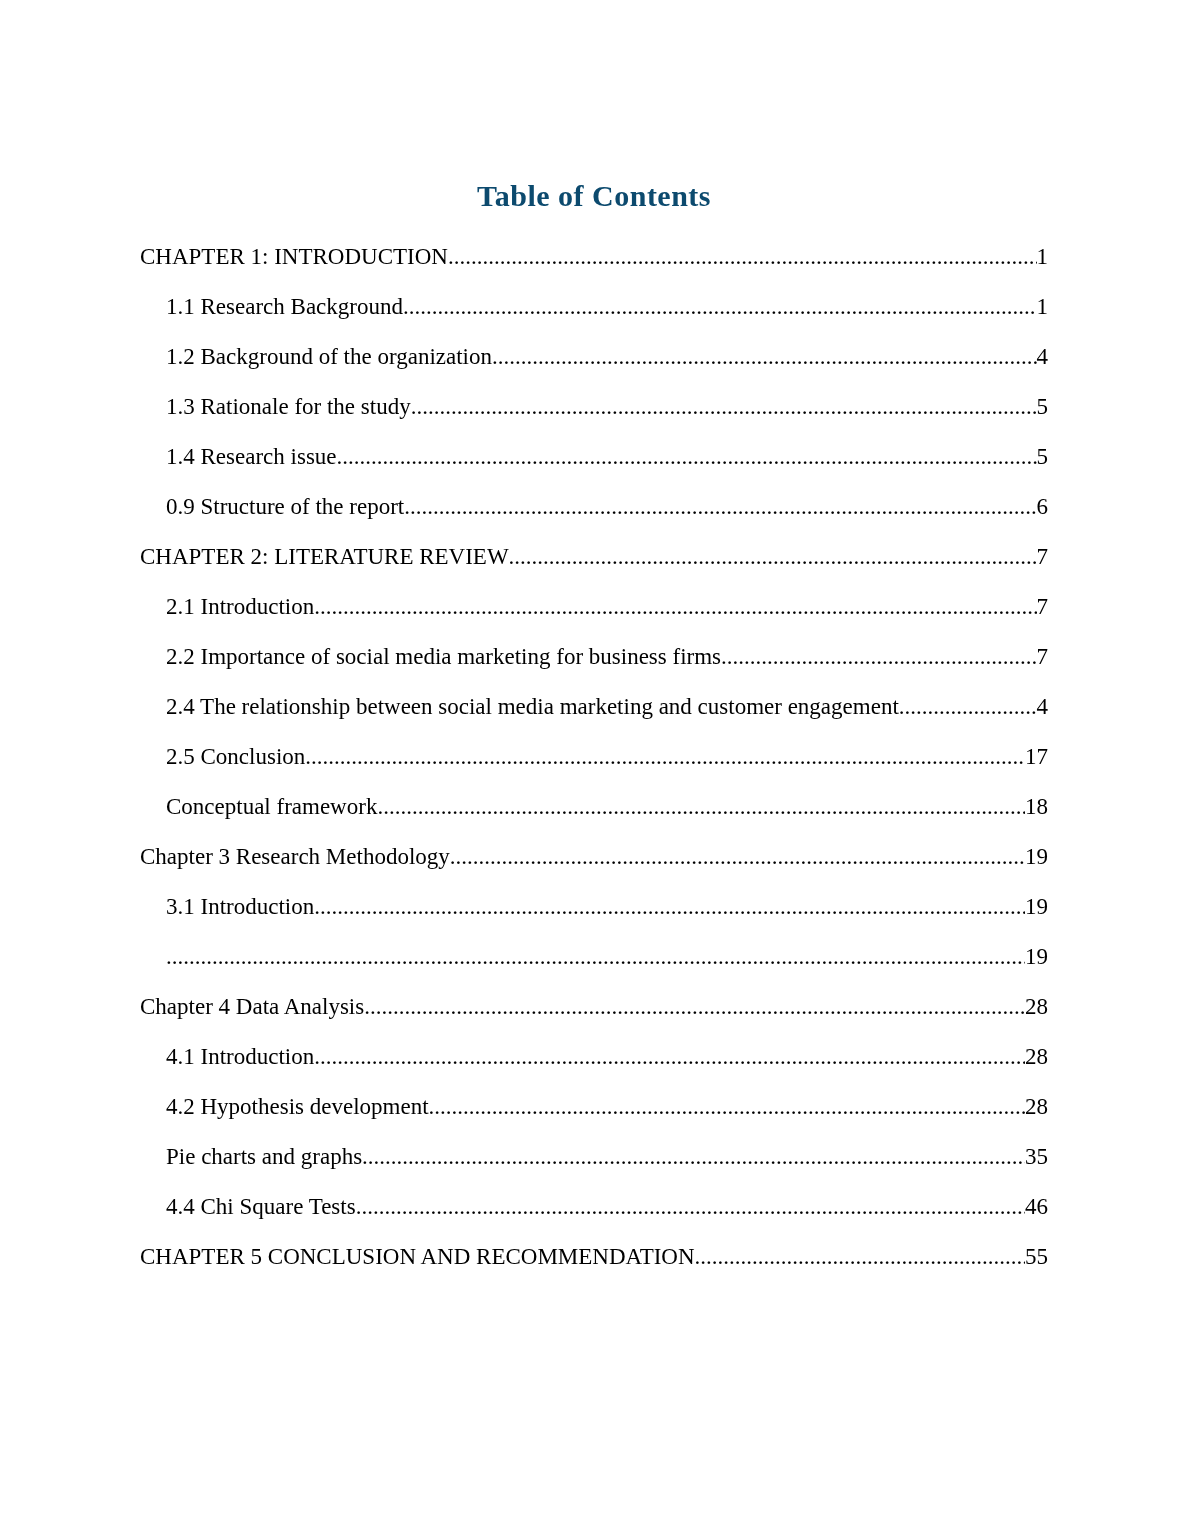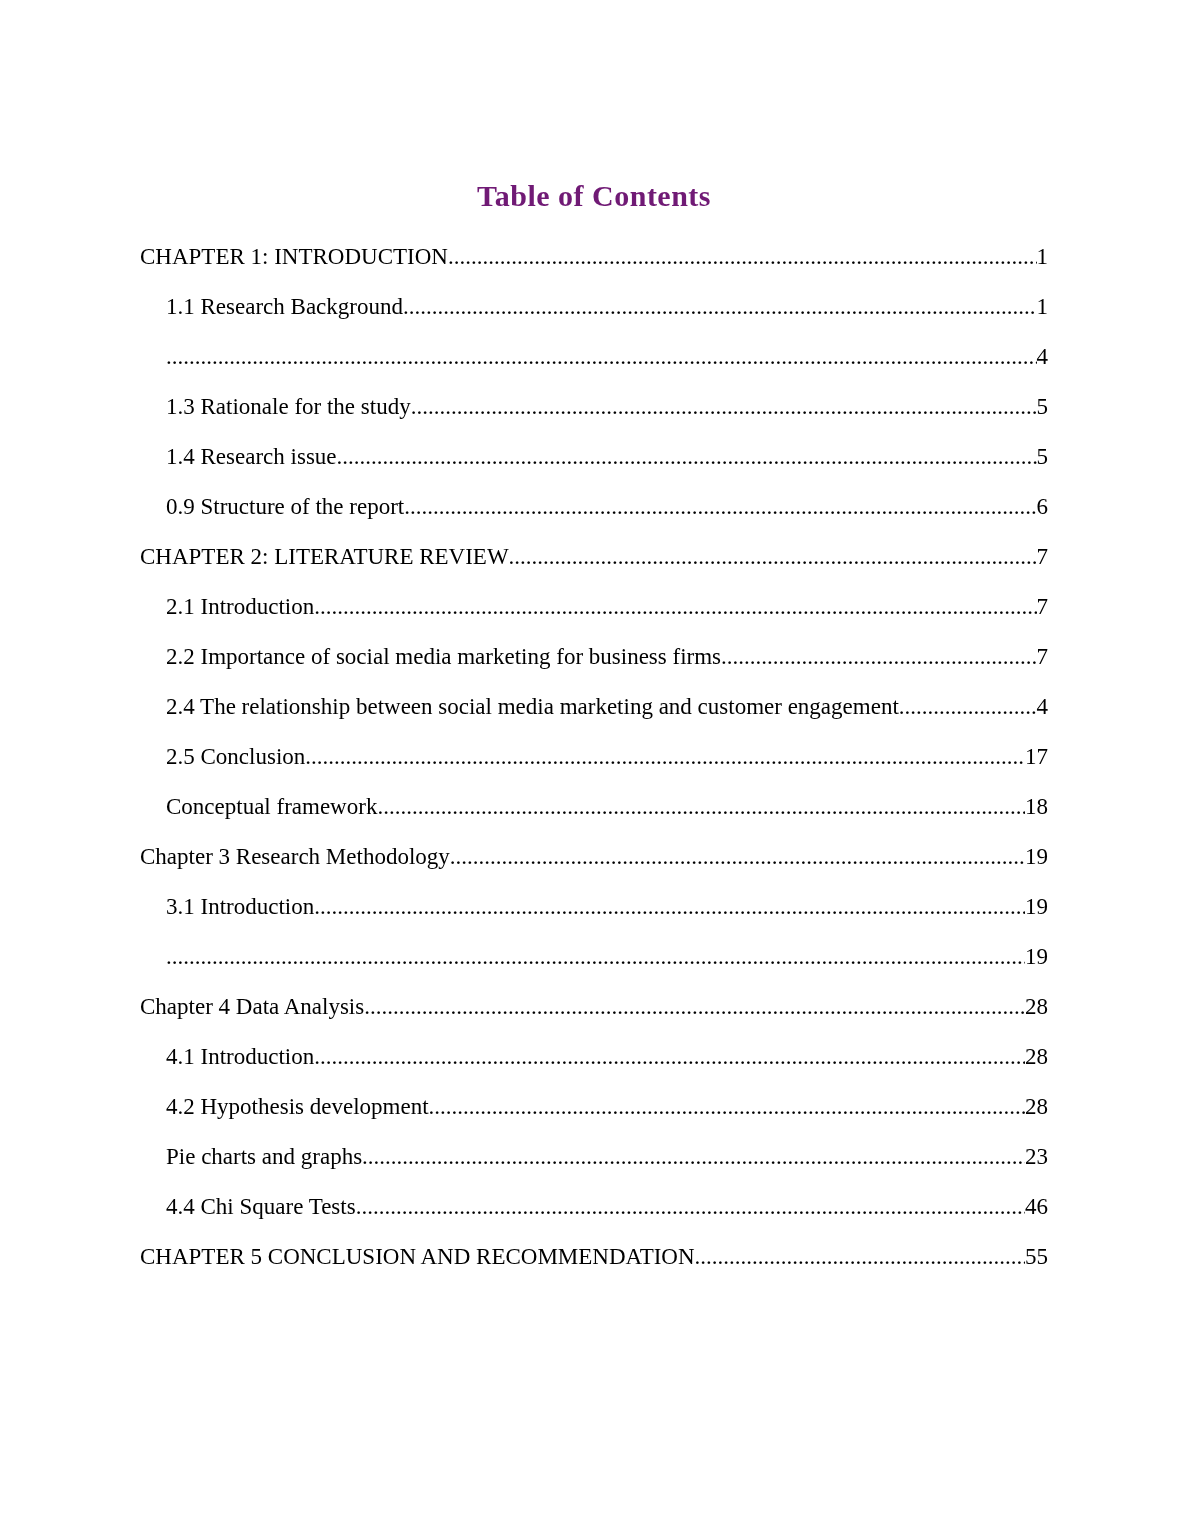--- a/index.html
+++ b/index.html
@@ -57,33 +57,34 @@
   }
   .entry .pagenum {
     flex: 0 0 auto;
     white-space: nowrap;
   }
 </style>
 </head>
 <body>
 
 <div class="page">
-  <h1 class="toc-title" style="color: #701a75; text-align: center;">Table of Contents</h1>
+  <h1 class="toc-title" style="color: #0c4a6e; text-align: center;">Table of Contents</h1>
   <div class="toc-list" id="toc-list">
       <div class="entry level-0">
         <span class="text">CHAPTER 1: INTRODUCTION</span>
         <span class="dots"></span>
         <span class="pagenum">1</span>
       </div>
       <div class="entry level-1">
         <span class="text">1.1 Research Background</span>
         <span class="dots"></span>
         <span class="pagenum">1</span>
       </div>
       <div class="entry level-1">
+        <span class="text">1.2 Background of the organization</span>
         <span class="dots"></span>
         <span class="pagenum">4</span>
       </div>
       <div class="entry level-1">
         <span class="text">1.3 Rationale for the study</span>
         <span class="dots"></span>
         <span class="pagenum">5</span>
       </div>
       <div class="entry level-1">
         <span class="text">1.4 Research issue</span>
@@ -150,21 +151,21 @@
         <span class="pagenum">28</span>
       </div>
       <div class="entry level-1">
         <span class="text">4.2 Hypothesis development</span>
         <span class="dots"></span>
         <span class="pagenum">28</span>
       </div>
       <div class="entry level-1">
         <span class="text">Pie charts and graphs</span>
         <span class="dots"></span>
-        <span class="pagenum">23</span>
+        <span class="pagenum">35</span>
       </div>
       <div class="entry level-1">
         <span class="text">4.4 Chi Square Tests</span>
         <span class="dots"></span>
         <span class="pagenum">46</span>
       </div>
       <div class="entry level-0">
         <span class="text">CHAPTER 5 CONCLUSION AND RECOMMENDATION</span>
         <span class="dots"></span>
         <span class="pagenum">55</span>

